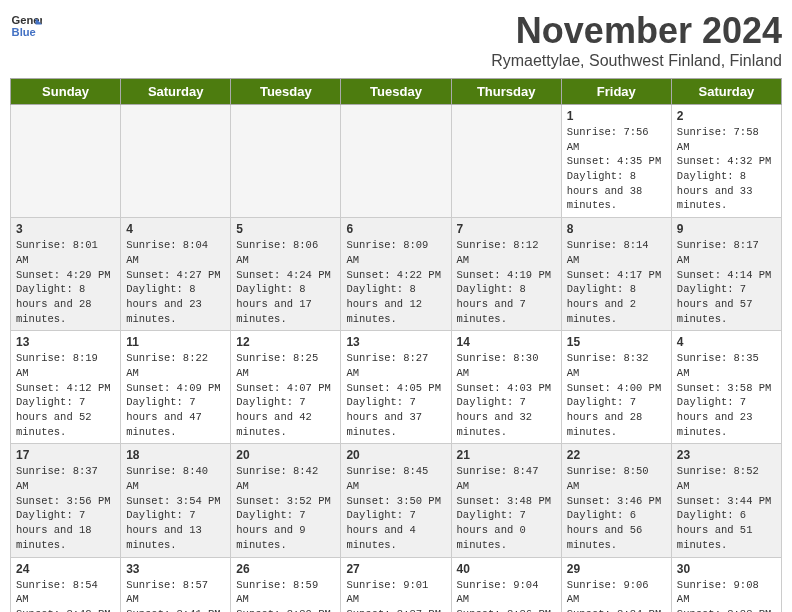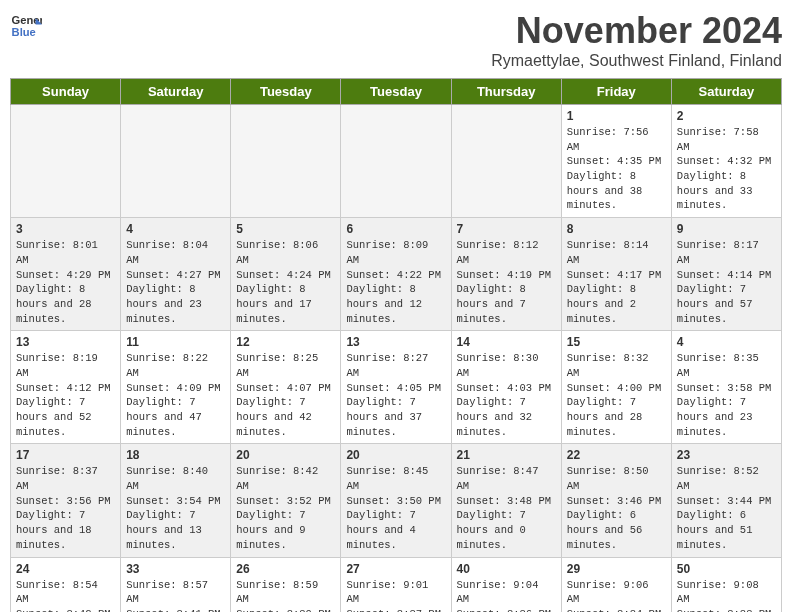--- a/index.html
+++ b/index.html
@@ -231,18 +231,18 @@
         </td>
         <td>
           <span class="day-number">40</span>
           <div class="day-info">Sunrise: 9:04 AM<br>Sunset: 3:36 PM<br>Daylight: 6 hours and 32 minutes.</div>
         </td>
         <td>
           <span class="day-number">29</span>
           <div class="day-info">Sunrise: 9:06 AM<br>Sunset: 3:34 PM<br>Daylight: 6 hours and 28 minutes.</div>
         </td>
         <td>
-          <span class="day-number">50</span>
+          <span class="day-number">30</span>
           <div class="day-info">Sunrise: 9:08 AM<br>Sunset: 3:33 PM<br>Daylight: 6 hours and 24 minutes.</div>
         </td>
       </tr>
     </tbody>
 </table>
 
 </body></html>

